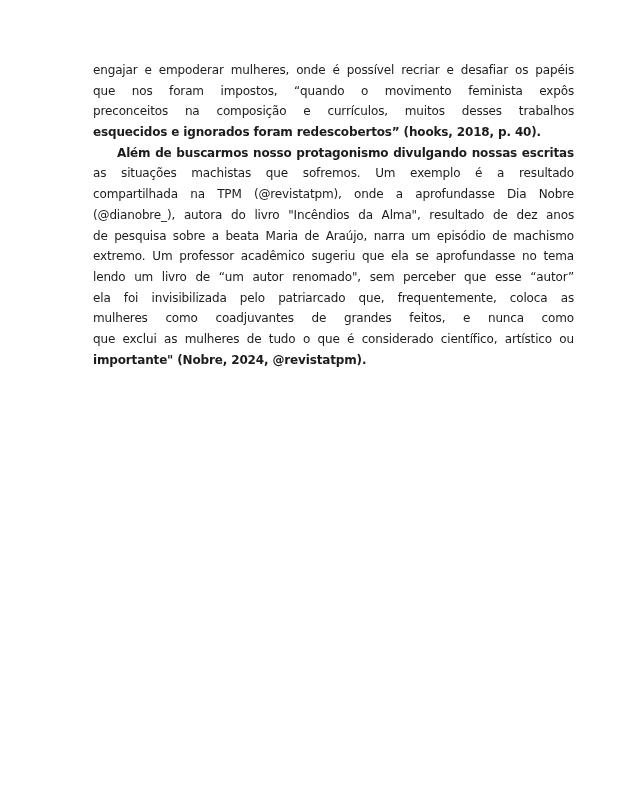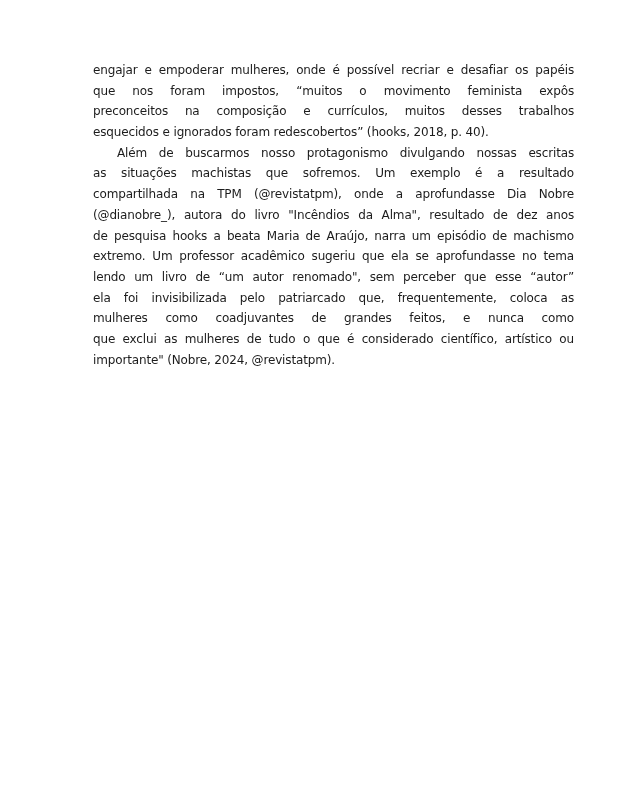--- a/index.html
+++ b/index.html
@@ -38,44 +38,46 @@
   .line {
     height: 20.7px;
     line-height: 20.7px;
     text-align: justify;
     text-align-last: justify;
     overflow: hidden;
   }
   .line.last {
     text-align: left;
     text-align-last: left;
+    font-weight: bold;
   }
   .line.indent {
     text-indent: 24px;
+    font-weight: bold;
   }
 </style>
 </head>
 <body>
 
 <div class="page">
   <div class="text-block">
 
     <div class="paragraph">
       <div class="line">engajar e empoderar mulheres, onde é possível recriar e desafiar os papéis</div>
-      <div class="line">que nos foram impostos, “muitos o movimento feminista expôs</div>
+      <div class="line">que nos foram impostos, “quando o movimento feminista expôs</div>
       <div class="line">preconceitos na composição e currículos, muitos desses trabalhos</div>
       <div class="line last">esquecidos e ignorados foram redescobertos” (hooks, 2018, p. 40).</div>
     </div>
 
     <div class="paragraph">
       <div class="line indent">Além de buscarmos nosso protagonismo divulgando nossas escritas</div>
       <div class="line">as situações machistas que sofremos. Um exemplo é a resultado</div>
       <div class="line">compartilhada na TPM (@revistatpm), onde a aprofundasse Dia Nobre</div>
       <div class="line">(@dianobre_), autora do livro "Incêndios da Alma", resultado de dez anos</div>
-      <div class="line">de pesquisa hooks a beata Maria de Araújo, narra um episódio de machismo</div>
+      <div class="line">de pesquisa sobre a beata Maria de Araújo, narra um episódio de machismo</div>
       <div class="line">extremo. Um professor acadêmico sugeriu que ela se aprofundasse no tema</div>
       <div class="line">lendo um livro de “um autor renomado", sem perceber que esse “autor”</div>
       <div class="line">ela foi invisibilizada pelo patriarcado que, frequentemente, coloca as</div>
       <div class="line">mulheres como coadjuvantes de grandes feitos, e nunca como</div>
       <div class="line">que exclui as mulheres de tudo o que é considerado científico, artístico ou</div>
       <div class="line last">importante" (Nobre, 2024, @revistatpm).</div>
     </div>
 
   </div>
 </div>

